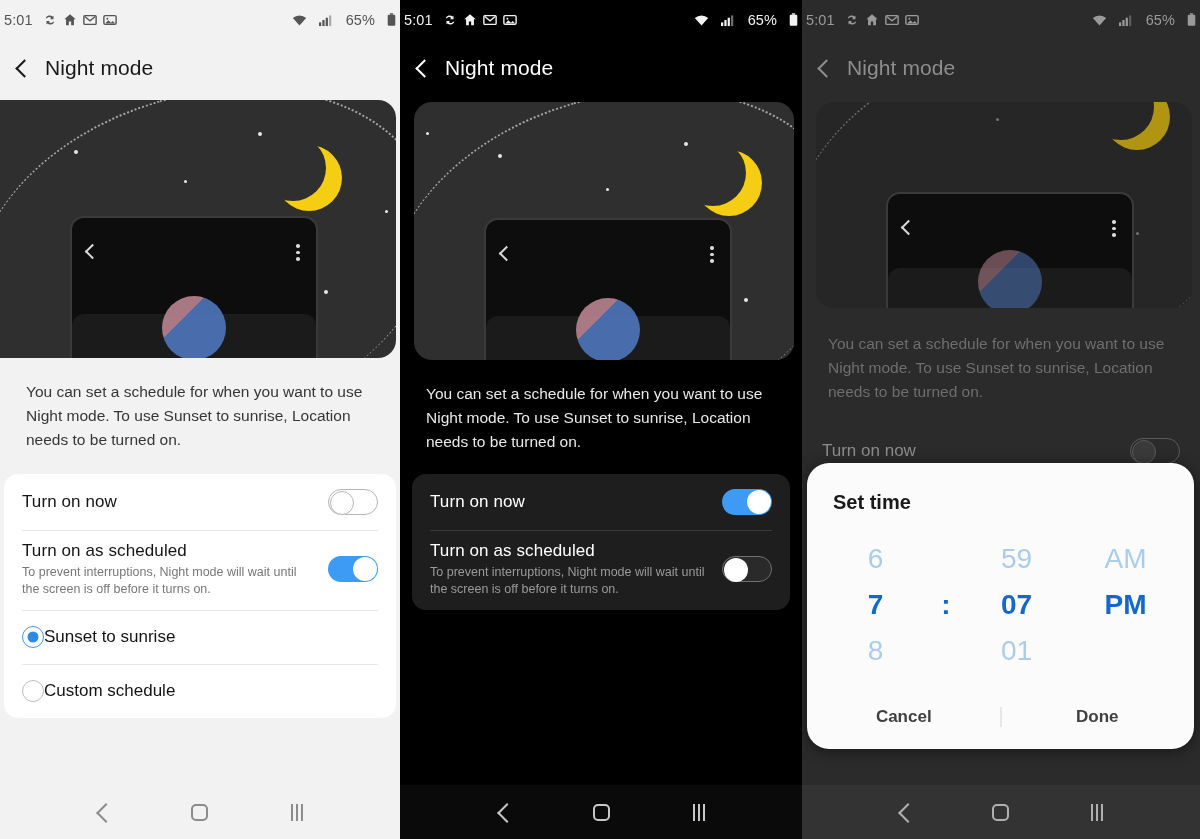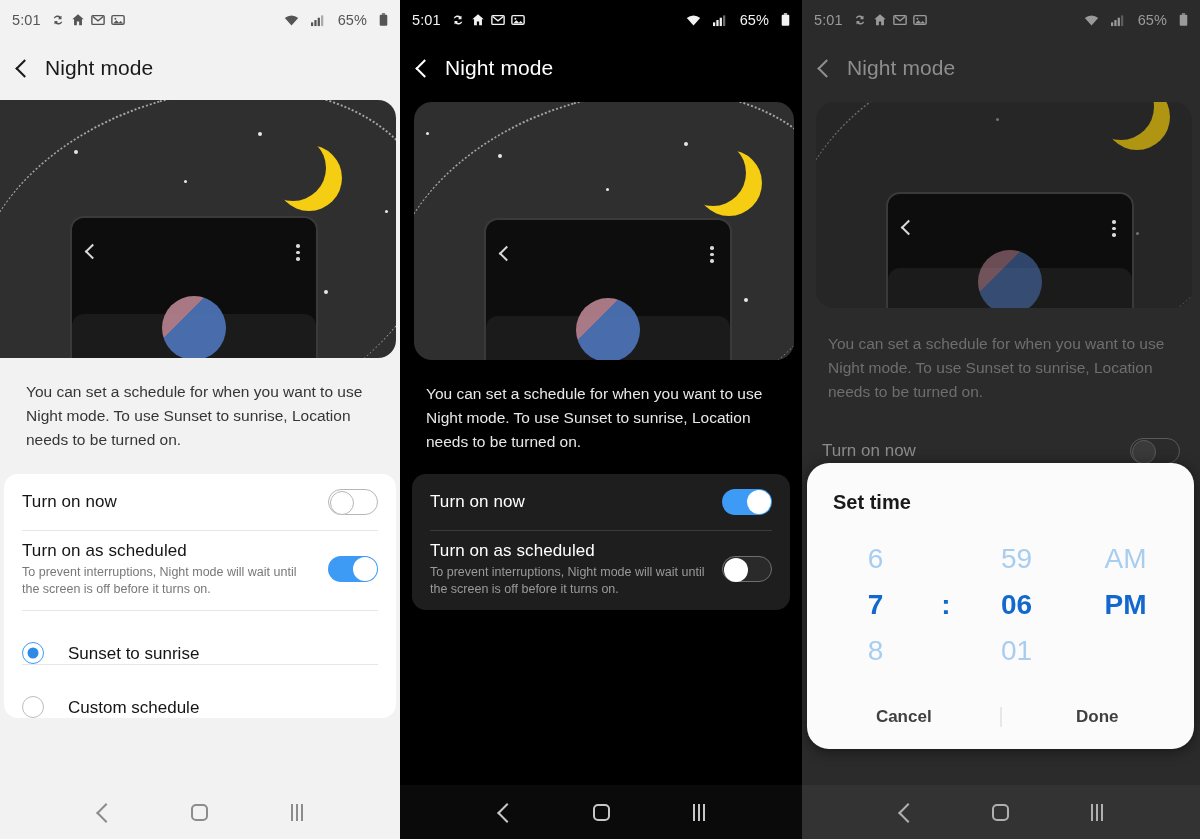--- a/index.html
+++ b/index.html
@@ -12,21 +12,21 @@
 
   
   .panel { position:relative; height:839px; overflow:hidden; }
   .p1 { width:400px; background:#f2f2f2; }
   .p2 { width:402px; background:#000; }
   .p3 { width:398px; background:#000; }
 
   
   .statusbar {
     height:40px; display:flex; align-items:center;
-    padding:0 12px; font-size:14.5px; letter-spacing:.1px;
+    padding:0 4px; font-size:14.5px; letter-spacing:.1px;
   }
   .sb-left { display:flex; align-items:center; gap:6px; }
   .sb-right { margin-left:auto; display:flex; align-items:center; gap:12px; }
   .sb-time { font-size:14.5px; margin-right:4px; }
   .sb-ico { display:inline-flex; align-items:center; }
   .sb-pct { font-size:14.5px; margin-left:2px; }
   .light .statusbar { color:#555; }
   .dark  .statusbar { color:#f2f2f2; }
   .dim   .statusbar { color:#9a9a9a; }
 
@@ -111,21 +111,21 @@
   .toggle.off-light { background:#ffffff; border:1.4px solid #b6b6b6; }
   .toggle.off-light .knob { left:1px; background:#ffffff; border:1.4px solid #b6b6b6; }
   .toggle.on { background:#3d9bf5; }
   .toggle.on .knob { right:1px; background:#ffffff; }
   .toggle.off-dark { background:#2a2a2a; border:1.4px solid #6f6f6f; }
   .toggle.off-dark .knob { left:1px; background:#ffffff; }
   .toggle.off-dim { background:transparent; border:1.4px solid #5a5a5a; }
   .toggle.off-dim .knob { left:1px; background:#3a3a3a; border:1.4px solid #5a5a5a; }
 
   
-  .radiorow { display:flex; align-items:flex-end; padding:0 18px; min-height:53px; gap:24px; }
+  .radiorow { display:flex; align-items:center; padding:0 18px; min-height:53px; }
   .radio { width:22px; height:22px; border-radius:50%; border:1.8px solid #bdbdbd;
            position:relative; flex:none; background:#fff; }
   .radio.sel { border-color:#3d9bf5; }
   .radio.sel::after { content:""; position:absolute; left:50%; top:50%;
            transform:translate(-50%,-50%); width:11px; height:11px; border-radius:50%;
            background:#2d8ae5; }
   .radiorow .rlabel { font-size:17px; color:#151515; }
 
   
   .dimrow { display:flex; align-items:center; padding:0 20px; min-height:58px; }
@@ -504,21 +504,21 @@
         <div class="pcol">
           <span class="pcell dimv">6</span>
           <span class="pcell selv">7</span>
           <span class="pcell dimv">8</span>
         </div>
         <div class="pcolon">
           <span class="c">:</span>
         </div>
         <div class="pcol">
           <span class="pcell dimv">59</span>
-          <span class="pcell selv">06</span>
+          <span class="pcell selv">07</span>
           <span class="pcell dimv">01</span>
         </div>
         <div class="pcol">
           <span class="pcell dimv">AM</span>
           <span class="pcell selv">PM</span>
         </div>
       </div>
       <div class="dlg-actions">
         <span class="act">Cancel</span>
         <span class="dlg-sep"></span>

